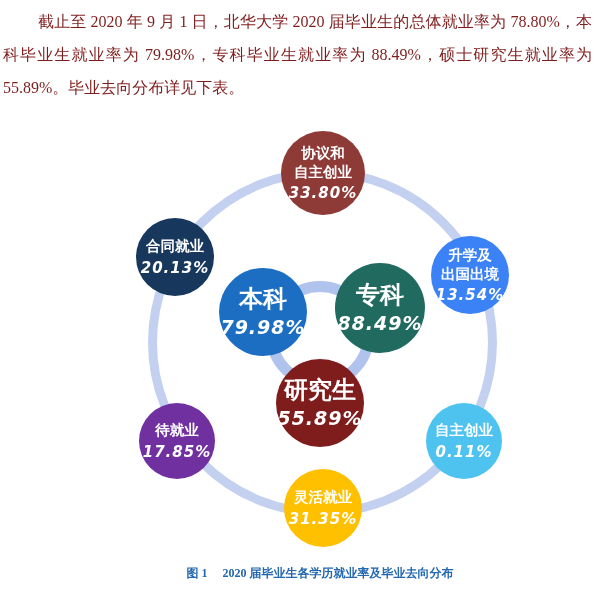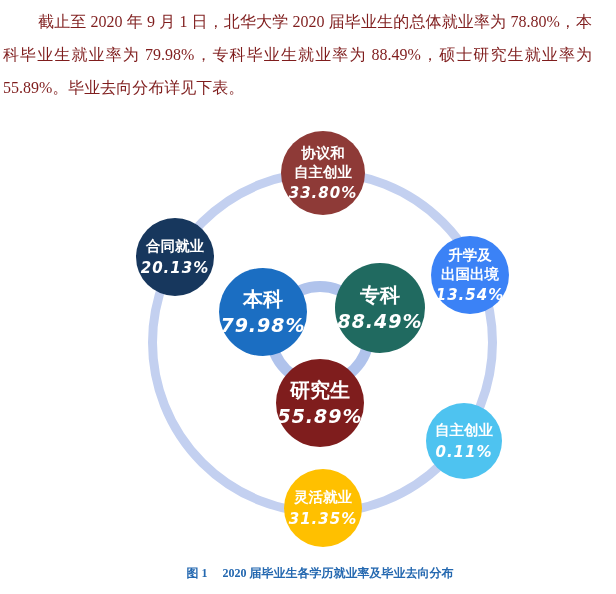--- a/index.html
+++ b/index.html
@@ -49,21 +49,21 @@
   .bubble .lbl{
     font-family:"Liberation Sans", sans-serif;
     font-weight:bold;
   }
   .bubble .pct{
     font-family:"DejaVu Sans", sans-serif;
     font-weight:bold;
     font-style:italic;
     letter-spacing:1px;
   }
-  .big .lbl{ font-size:20px; line-height:1.12; }
+  .big .lbl{ font-size:24px; line-height:1.12; }
   .big .pct{ font-size:19px; margin-top:4px; }
   .small .lbl{ font-size:14.5px; line-height:1.25; }
   .small .pct{ font-size:15px; margin-top:3px; }
 
   #n-benke      { left:219px; top:268px; width:88px; height:88px; background:#1B6EC2; }
   #n-zhuanke    { left:335px; top:263px; width:90px; height:90px; background:#206A60; }
   #n-yanjiusheng{ left:276px; top:359px; width:88px; height:88px; background:#7f1d1d; }
   #n-xieyi      { left:281px; top:131px; width:84px; height:84px; background:#8E3A37; }
   #n-shengxue   { left:431px; top:236px; width:78px; height:78px; background:#3b82f6; }
   #n-zanbu      { left:136px; top:218px; width:78px; height:78px; background:#17375D; }
@@ -117,20 +117,24 @@
   <div class="bubble small" id="n-zizhu">
     <div class="lbl">自主创业</div>
     <div class="pct">0.11%</div>
   </div>
 
   <div class="bubble small" id="n-linghuo">
     <div class="lbl">灵活就业</div>
     <div class="pct">31.35%</div>
   </div>
 
+  <div class="bubble small" id="n-daijiuye">
+    <div class="lbl">待就业</div>
+    <div class="pct">17.85%</div>
+  </div>
 
   <div class="bubble big" id="n-benke">
     <div class="lbl">本科</div>
     <div class="pct">79.98%</div>
   </div>
 
   <div class="bubble big" id="n-zhuanke">
     <div class="lbl">专科</div>
     <div class="pct">88.49%</div>
   </div>

